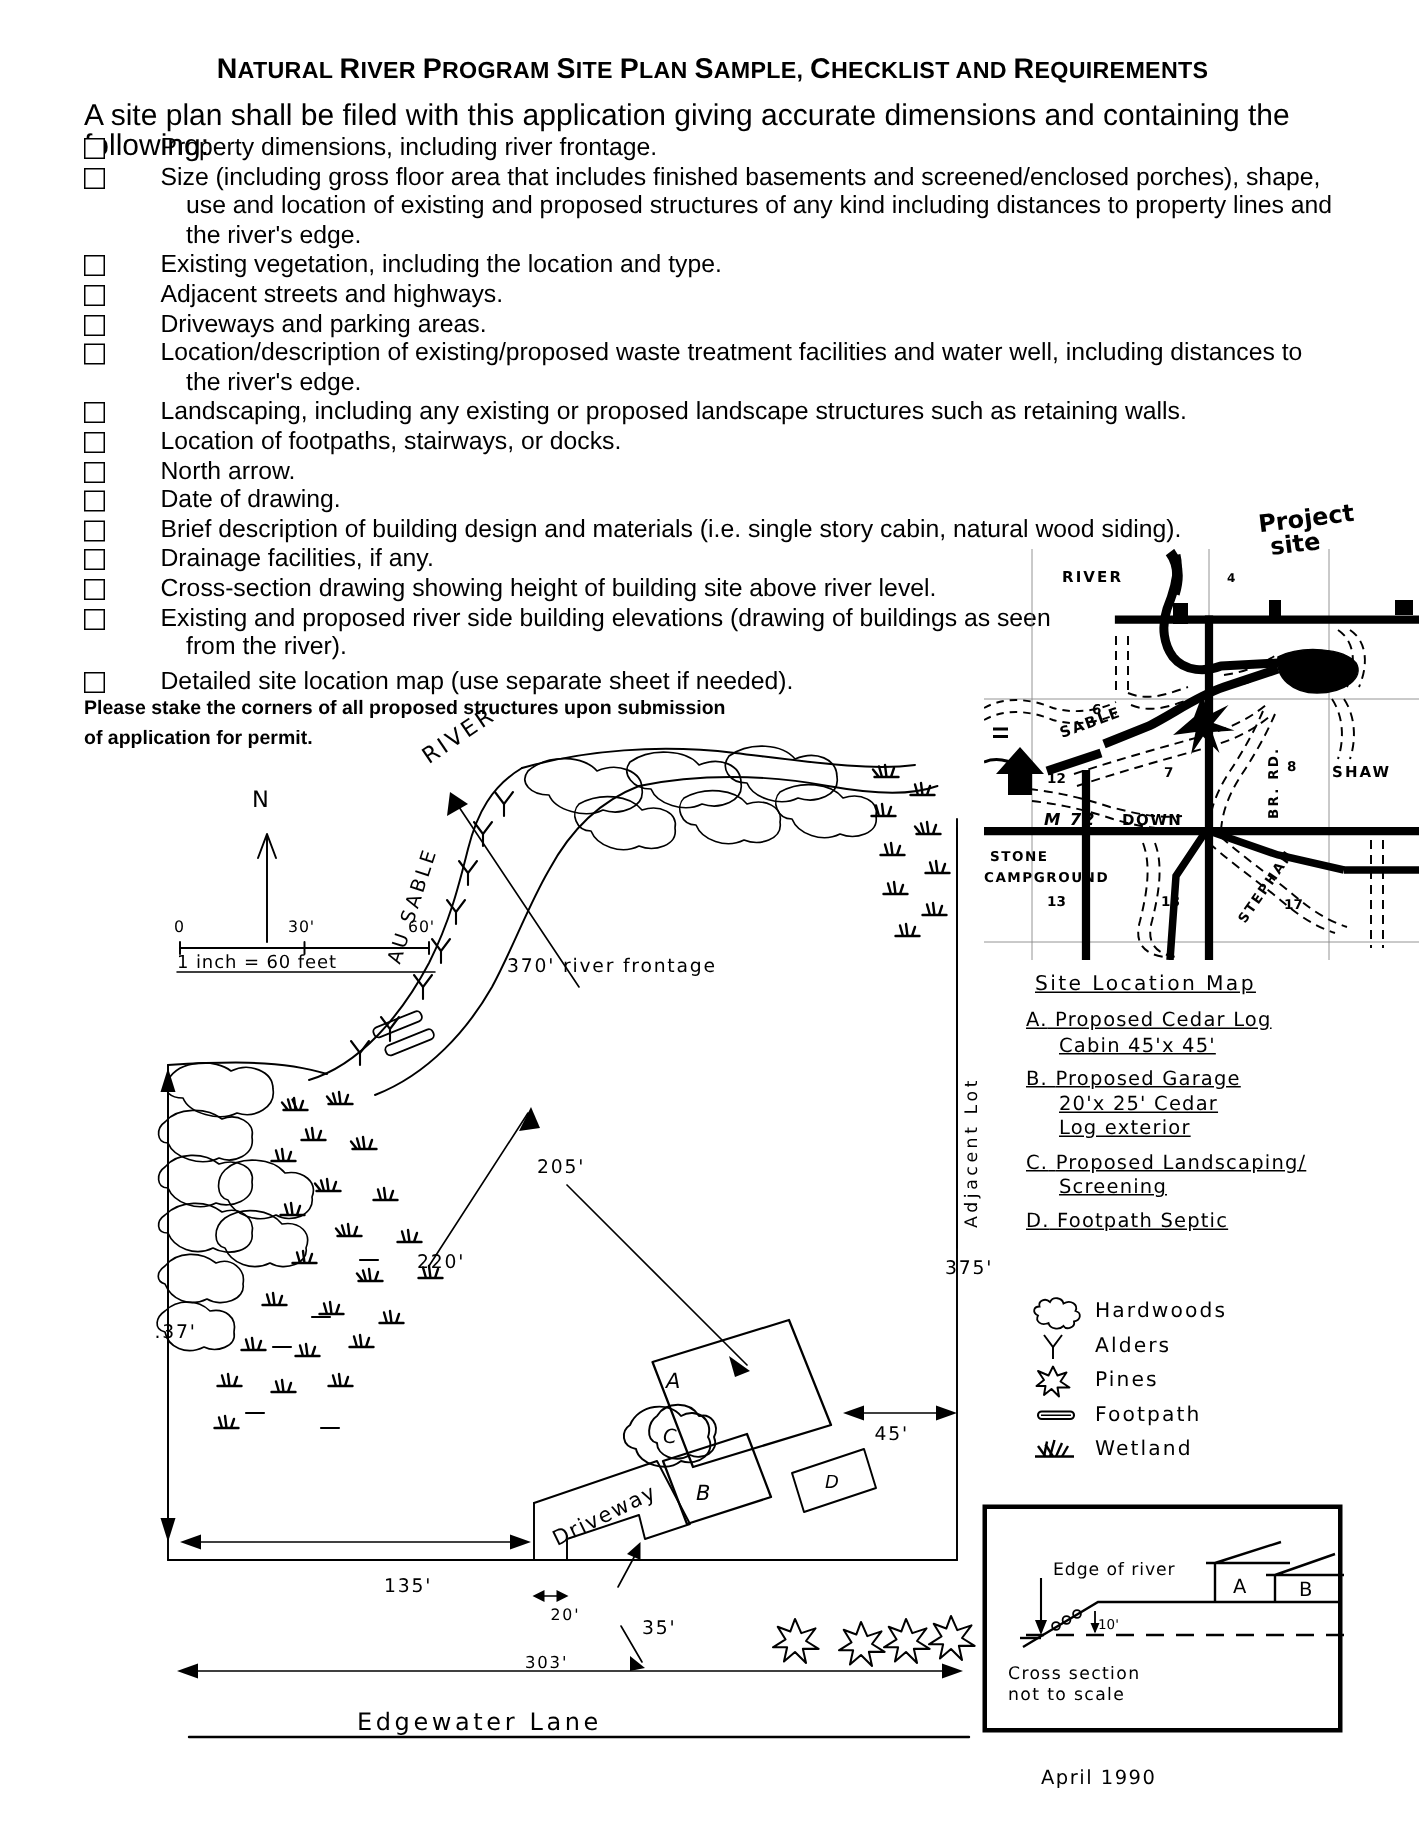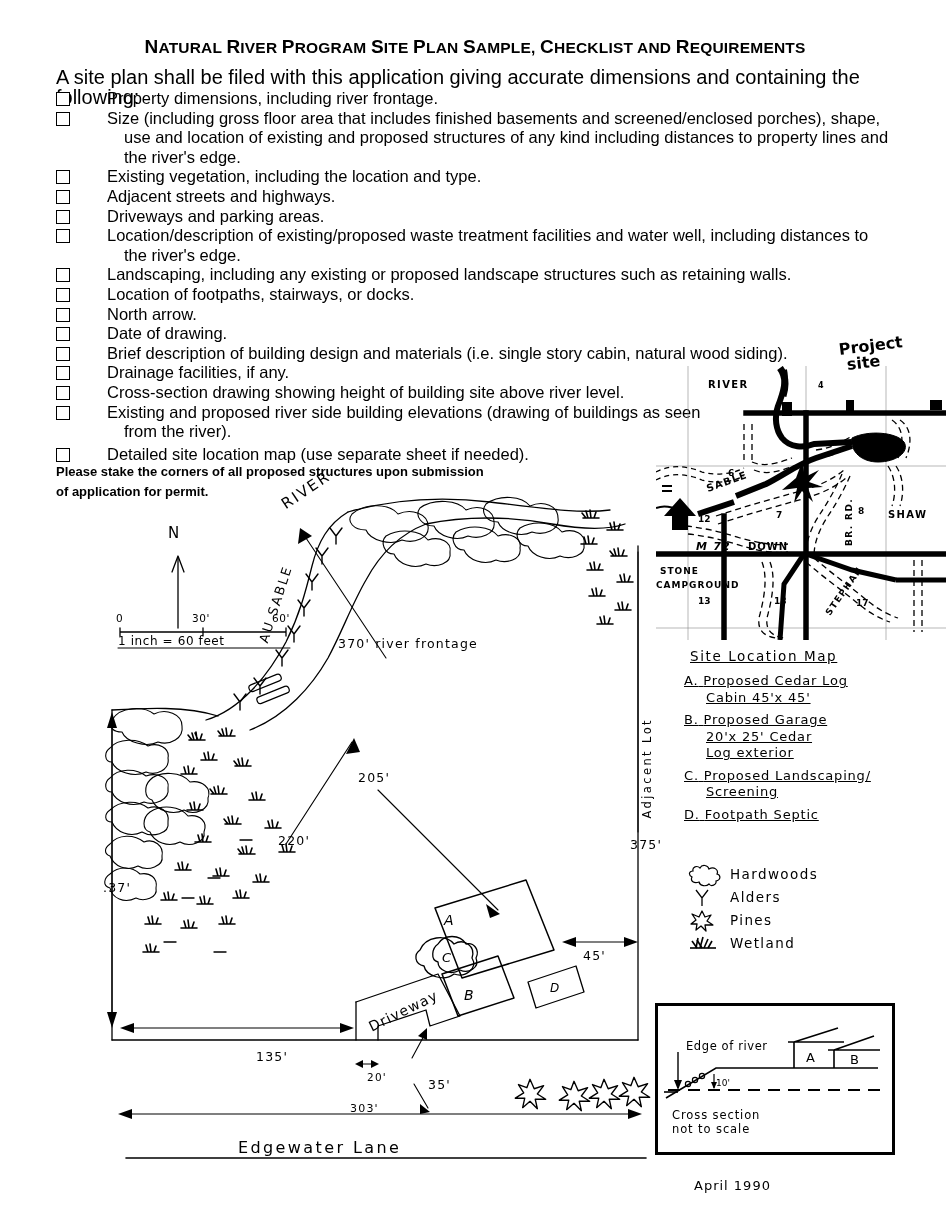--- a/index.html
+++ b/index.html
@@ -136,20 +136,21 @@
 
   
   #cross-section {
     position: absolute;
     left: 655px; top: 1003px;
     width: 240px;
     height: 152px;
     border: 3.5px solid #000;
     background: #fff;
     box-sizing: border-box;
+    padding-left: 16px;
   }
   #cs-text {
     position: absolute;
     left: 672px; top: 1108px;
     font-family: "DejaVu Sans", sans-serif;
     font-size: 11.5px;
     line-height: 14px;
     letter-spacing: .9px;
   }
 
@@ -465,20 +466,29 @@
 
     <div class="sym-row">
       <span class="sym-ico">
         <svg width="46" height="24" viewBox="0 0 46 24">
           <path d="M18 2 L21 8 L27 6 L23 12 L29 16 L21 16 L22 22 L17 17 L12 21 L13 15 L7 15 L12 11 L8 5 L15 8 Z" fill="none" stroke="#000" stroke-width="1.3" stroke-linejoin="round"></path>
         </svg>
       </span>
       <span class="sym-lbl">Pines</span>
     </div>
 
+    <div class="sym-row">
+      <span class="sym-ico">
+        <svg width="46" height="24" viewBox="0 0 46 24">
+          <rect x="8" y="9" width="24" height="5" rx="2.5" fill="none" stroke="#000" stroke-width="1.4"></rect>
+          <line x1="10" y1="11.5" x2="30" y2="11.5" stroke="#000" stroke-width="1"></line>
+        </svg>
+      </span>
+      <span class="sym-lbl">Footpath</span>
+    </div>
 
     <div class="sym-row">
       <span class="sym-ico">
         <svg width="46" height="24" viewBox="0 0 46 24">
           <g stroke="#000" stroke-width="1.6">
             <line x1="6" y1="16" x2="32" y2="16"></line>
             <line x1="12" y1="16" x2="14" y2="6"></line>
             <line x1="16" y1="16" x2="19" y2="5"></line>
             <line x1="20" y1="16" x2="24" y2="7"></line>
             <line x1="24" y1="16" x2="28" y2="9"></line>

